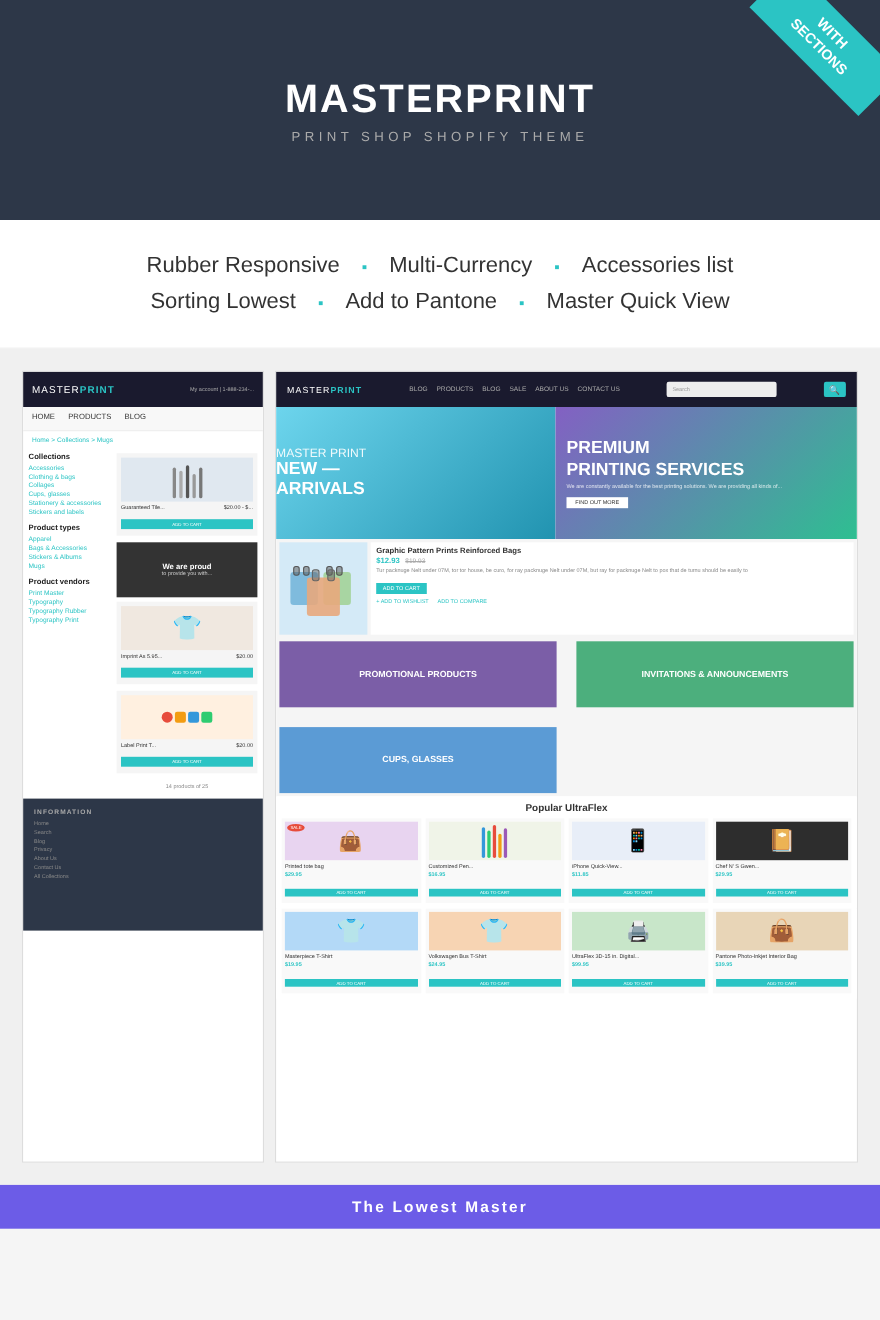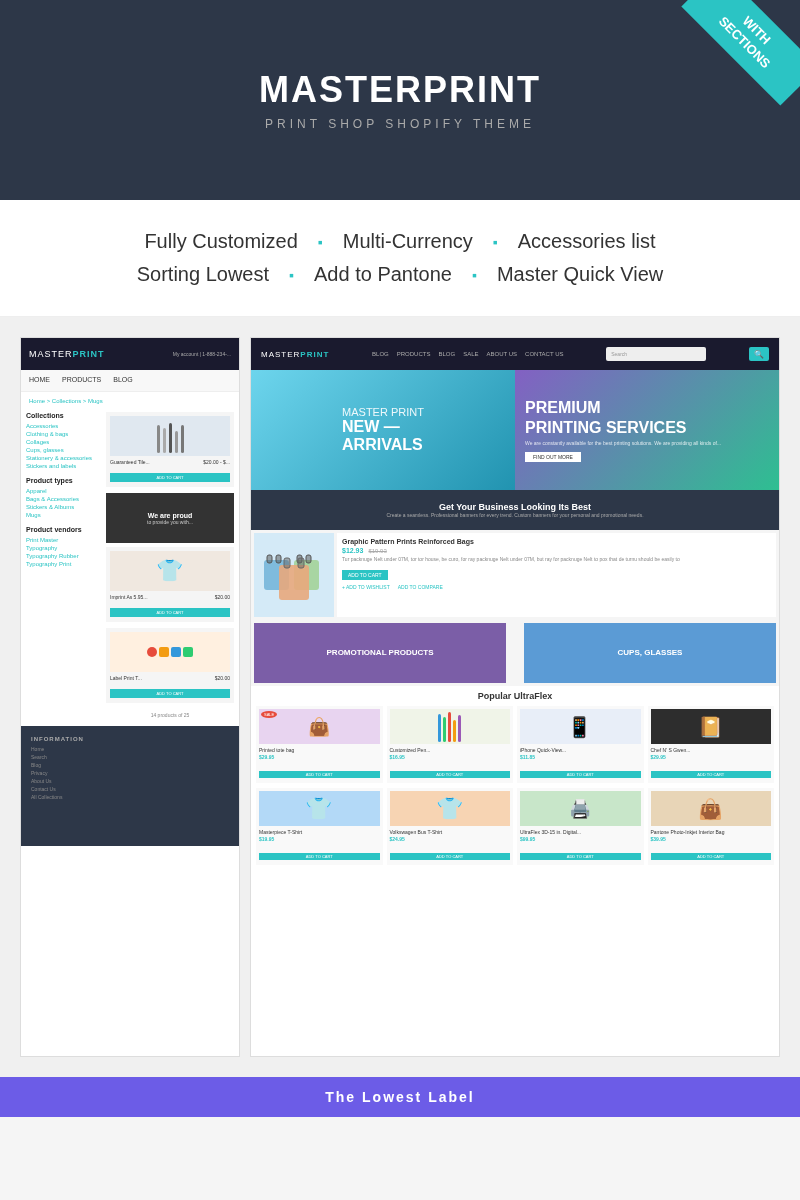--- a/index.html
+++ b/index.html
@@ -281,22 +281,20 @@
     
     .hero-section {
       display: flex;
       height: 120px;
     }
     .hero-left {
       flex: 1;
       background: linear-gradient(135deg, #6dd5ed, #2193b0);
       display: flex;
       align-items: center;
-      justify-content: center;
-      padding: 10px;
     }
     .hero-text {
       color: white;
       font-size: 14px;
       font-weight: 900;
       line-height: 1.1;
     }
     .hero-right {
       flex: 1;
       background: linear-gradient(135deg, #8360c3, #2ebf91);
@@ -530,21 +528,21 @@
   <div class="header-subtitle">PRINT SHOP SHOPIFY THEME</div>
   <div class="corner-badge">
     <div class="corner-badge-inner">
       <span>WITH</span><br><span>SECTIONS</span>
     </div>
   </div>
 </div>
 
 <div class="features-bar">
   <div class="features-row">
-    <span class="feature-item">Fully Customized</span>
+    <span class="feature-item">Rubber Responsive</span>
     <span class="feature-separator">▪</span>
     <span class="feature-item">Multi-Currency</span>
     <span class="feature-separator">▪</span>
     <span class="feature-item">Accessories list</span>
   </div>
   <div class="features-row">
     <span class="feature-item">Sorting Lowest</span>
     <span class="feature-separator">▪</span>
     <span class="feature-item">Add to Pantone</span>
     <span class="feature-separator">▪</span>
@@ -697,24 +695,20 @@
             <div style="font-size:16px;font-weight:900">ARRIVALS</div>
           </div>
         </div>
         <div class="hero-right">
           <div class="hero-right-title">PREMIUM<br>PRINTING SERVICES</div>
           <div class="hero-right-subtitle">We are constantly available for the best printing solutions. We are providing all kinds of...</div>
           <button class="hero-btn">FIND OUT MORE</button>
         </div>
       </div>
 
-      <div class="middle-banner">
-        <div class="middle-banner-title">Get Your Business Looking Its Best</div>
-        <div class="middle-banner-sub" style="font-size:5px;color:#aaa;max-width:320px;text-align:center;line-height:1.4">Create a seamless. Professional banners for every trend. Custom banners for your personal and promotional needs.</div>
-      </div>
 
       <div class="product-feature-row">
         <div class="product-feature-img" style="background:#d4eaf7">
 
           <svg width="70" height="70" viewBox="0 0 70 70">
             <rect x="5" y="20" width="25" height="30" rx="3" fill="#7fbbdd"></rect>
             <rect x="8" y="15" width="5" height="8" rx="2" fill="#555" stroke="#555" stroke-width="1" fill-opacity="0.5"></rect>
             <rect x="17" y="15" width="5" height="8" rx="2" fill="#555" stroke="#555" stroke-width="1" fill-opacity="0.5"></rect>
             <rect x="35" y="20" width="25" height="30" rx="3" fill="#a8d5a2"></rect>
             <rect x="38" y="15" width="5" height="8" rx="2" fill="#555" stroke="#555" stroke-width="1" fill-opacity="0.5"></rect>
@@ -737,20 +731,24 @@
             <span style="font-size:5px;color:#2bc4c4;cursor:pointer">ADD TO COMPARE</span>
           </div>
         </div>
       </div>
 
       <div class="category-grid">
         <div class="cat-item cat-item-1">
           <div class="cat-label">PROMOTIONAL
 PRODUCTS</div>
         </div>
+        <div class="cat-item cat-item-2">
+          <div class="cat-label">INVITATIONS &amp;
+ANNOUNCEMENTS</div>
+        </div>
         <div class="cat-item cat-item-4">
           <div class="cat-label">CUPS, GLASSES</div>
         </div>
       </div>
 
       <div class="popular-section">
         <div class="popular-title">Popular UltraFlex</div>
         <div class="products-grid">
 
           <div class="prod-card">
@@ -828,14 +826,14 @@
           <div class="prod-name">Pantone Photo-Inkjet Interior Bag</div>
           <div class="prod-price">$39.95</div>
           <button class="prod-btn">ADD TO CART</button>
         </div>
       </div>
     </div>
   </div>
 </div>
 
 <div class="bottom-promo">
-  <div class="bottom-promo-text">The Lowest Label</div>
+  <div class="bottom-promo-text">The Lowest Master</div>
 </div>
 
 </body></html>

